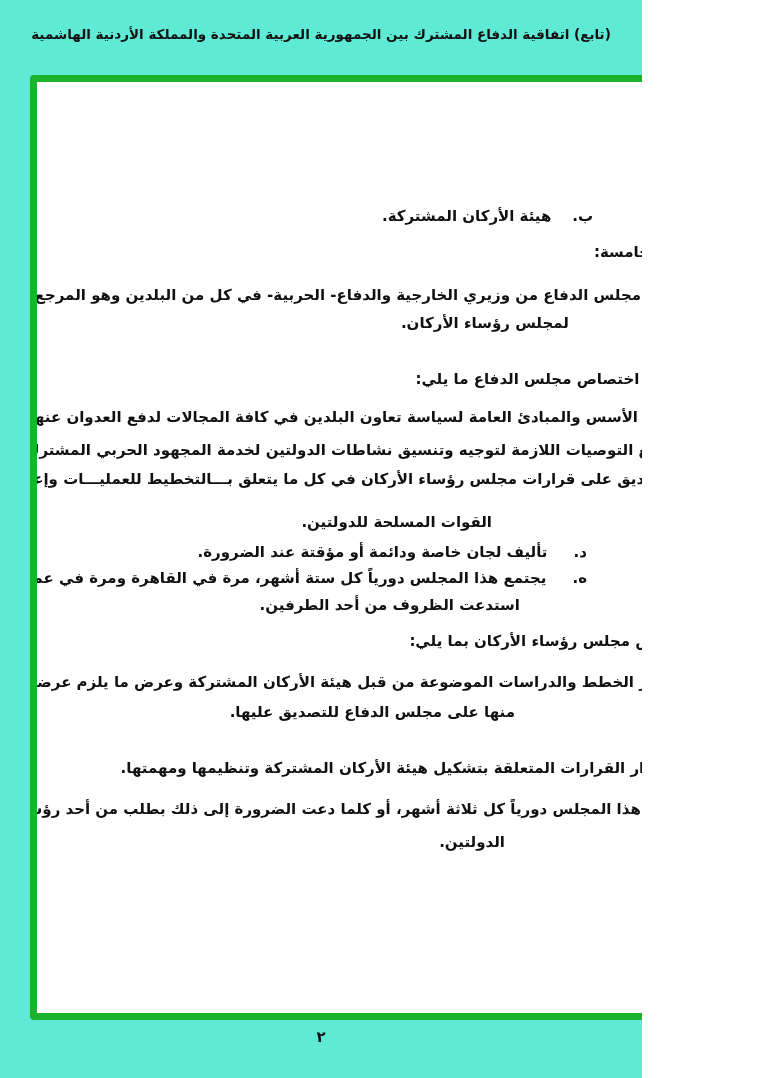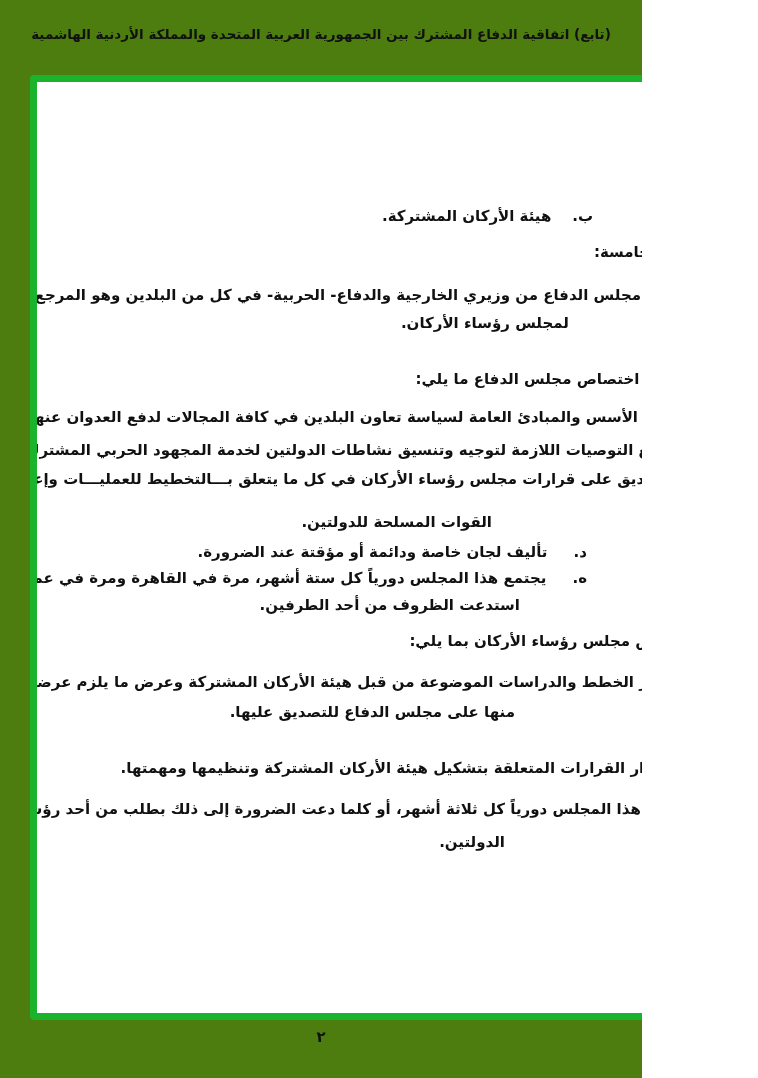--- a/index.html
+++ b/index.html
@@ -4,21 +4,21 @@
 <style>
   html, body {
     margin: 0;
     padding: 0;
     background: #ffffff;
   }
   .page {
     position: relative;
     width: 642px;
     height: 1078px;
-    background: #4d7c0f;
+    background: #5eead4;
     font-family: "DejaVu Sans", sans-serif;
     font-weight: bold;
     color: #111111;
     overflow: hidden;
   }
   .doc-header {
     position: absolute;
     top: 26px;
     left: 0;
     width: 100%;

